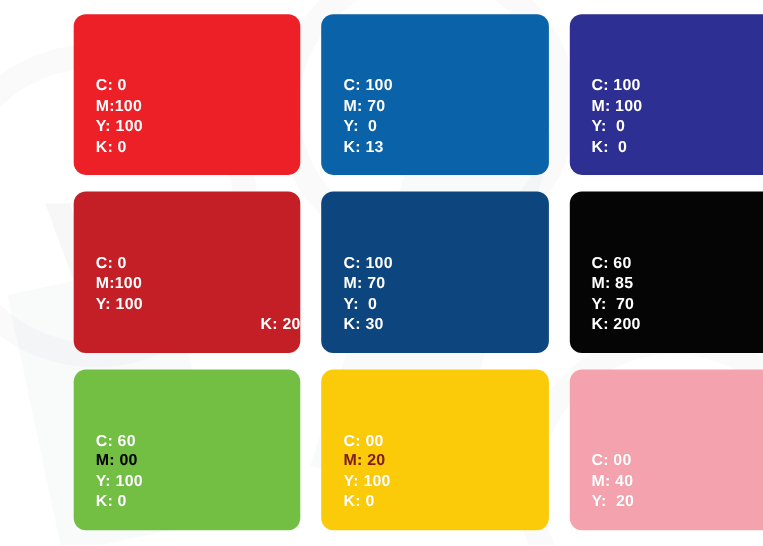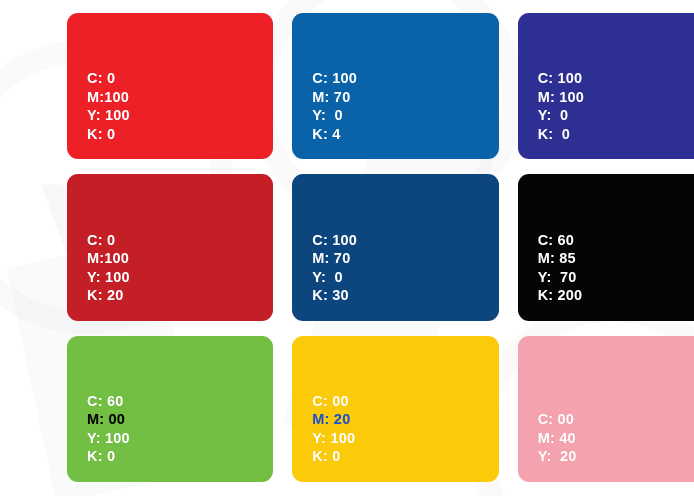--- a/index.html
+++ b/index.html
@@ -120,39 +120,39 @@
         <span class="cmyk-line" style="color: rgb(255, 255, 255);">Y: 100</span>
         <span class="cmyk-line" style="color: rgb(255, 255, 255);">K: 0</span>
       </div>
     </div>
 
     <div class="swatch" style="background-color: rgb(10, 98, 168);">
       <div class="cmyk-block">
         <span class="cmyk-line" style="color: rgb(255, 255, 255);">C: 100</span>
         <span class="cmyk-line" style="color: rgb(255, 255, 255);">M: 70</span>
         <span class="cmyk-line" style="color: rgb(255, 255, 255);">Y:  0</span>
-        <span class="cmyk-line" style="color: rgb(255, 255, 255);">K: 4</span>
+        <span class="cmyk-line" style="color: rgb(255, 255, 255);">K: 13</span>
       </div>
     </div>
 
     <div class="swatch" style="background-color: rgb(46, 47, 146);">
       <div class="cmyk-block">
         <span class="cmyk-line" style="color: rgb(255, 255, 255);">C: 100</span>
         <span class="cmyk-line" style="color: rgb(255, 255, 255);">M: 100</span>
         <span class="cmyk-line" style="color: rgb(255, 255, 255);">Y:  0</span>
         <span class="cmyk-line" style="color: rgb(255, 255, 255);">K:  0</span>
       </div>
     </div>
 
     <div class="swatch" style="background-color: rgb(196, 31, 39);">
       <div class="cmyk-block">
         <span class="cmyk-line" style="color: rgb(255, 255, 255);">C: 0</span>
         <span class="cmyk-line" style="color: rgb(255, 255, 255);">M:100</span>
         <span class="cmyk-line" style="color: rgb(255, 255, 255);">Y: 100</span>
-        <span class="cmyk-line" style="color: rgb(255, 255, 255);">K: 20</span>
+        <span class="cmyk-line" style="color: rgb(255, 255, 255); text-align: right;">K: 20</span>
       </div>
     </div>
 
     <div class="swatch" style="background-color: rgb(13, 70, 126);">
       <div class="cmyk-block">
         <span class="cmyk-line" style="color: rgb(255, 255, 255);">C: 100</span>
         <span class="cmyk-line" style="color: rgb(255, 255, 255);">M: 70</span>
         <span class="cmyk-line" style="color: rgb(255, 255, 255);">Y:  0</span>
         <span class="cmyk-line" style="color: rgb(255, 255, 255);">K: 30</span>
       </div>
@@ -172,21 +172,21 @@
         <span class="cmyk-line" style="color: rgb(255, 255, 255);">C: 60</span>
         <span class="cmyk-line" style="color: #000000;">M: 00</span>
         <span class="cmyk-line" style="color: rgb(255, 255, 255);">Y: 100</span>
         <span class="cmyk-line" style="color: rgb(255, 255, 255);">K: 0</span>
       </div>
     </div>
 
     <div class="swatch" style="background-color: rgb(251, 203, 9);">
       <div class="cmyk-block">
         <span class="cmyk-line" style="color: rgb(255, 255, 255);">C: 00</span>
-        <span class="cmyk-line" style="color: #1d4ed8;">M: 20</span>
+        <span class="cmyk-line" style="color: #7f1d1d;">M: 20</span>
         <span class="cmyk-line" style="color: rgb(255, 255, 255);">Y: 100</span>
         <span class="cmyk-line" style="color: rgb(255, 255, 255);">K: 0</span>
       </div>
     </div>
 
     <div class="swatch" style="background-color: rgb(243, 162, 174);">
       <div class="cmyk-block">
         <span class="cmyk-line" style="color: rgb(255, 255, 255);">C: 00</span>
         <span class="cmyk-line" style="color: rgb(255, 255, 255);">M: 40</span>
         <span class="cmyk-line" style="color: rgb(255, 255, 255);">Y:  20</span>

